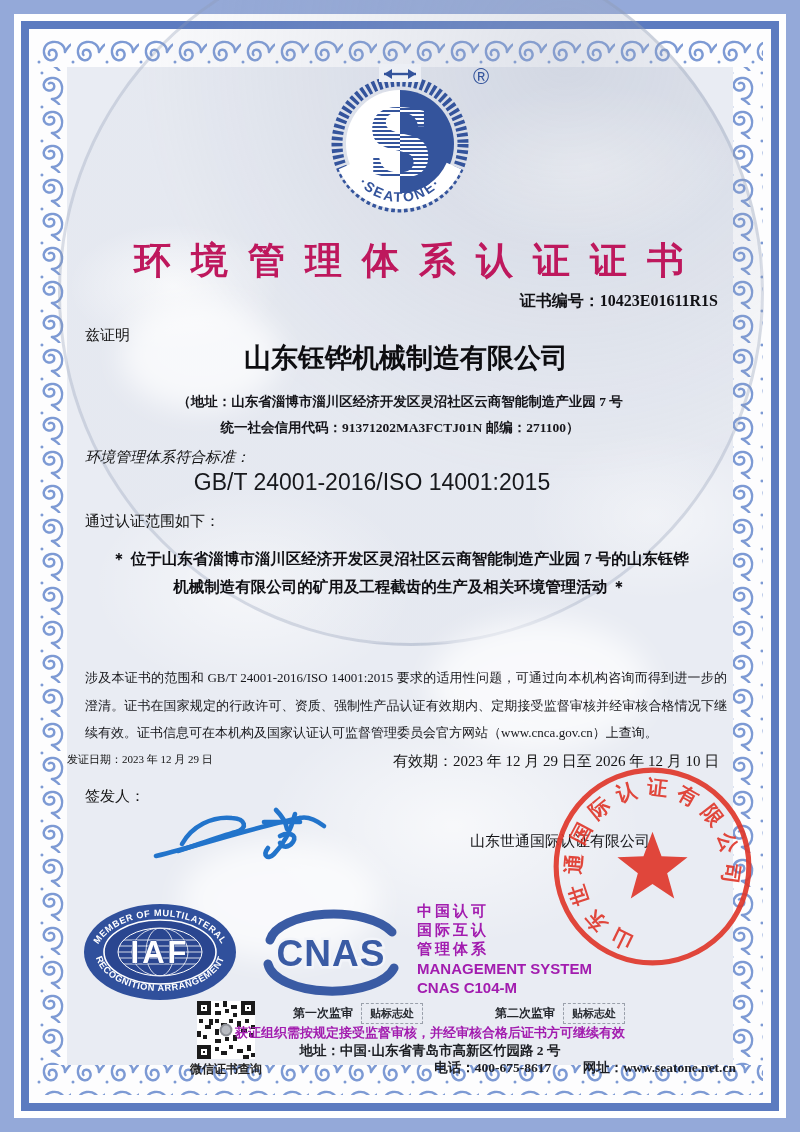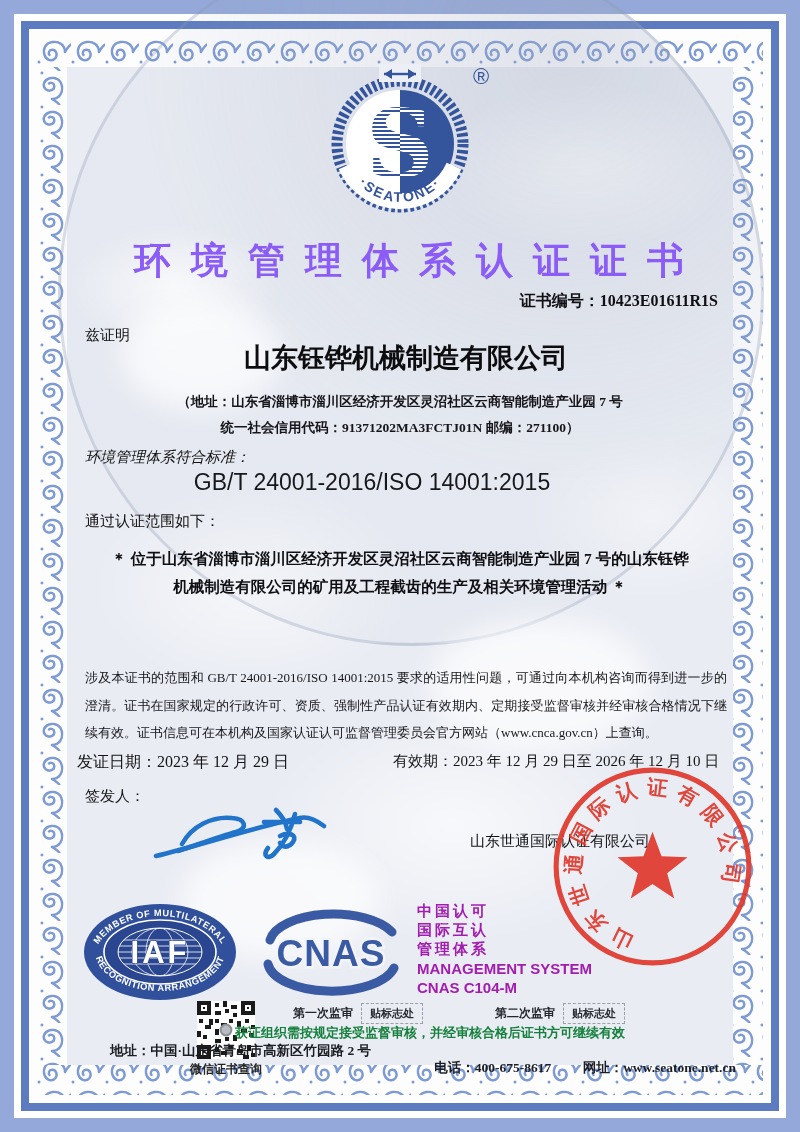--- a/index.html
+++ b/index.html
@@ -17,51 +17,51 @@
       radial-gradient(ellipse 270px 170px at 58% 76%,rgba(255,255,255,.65),rgba(255,255,255,0) 70%),
       radial-gradient(ellipse 180px 120px at 88% 45%,rgba(255,255,255,.5),rgba(255,255,255,0) 70%),
       linear-gradient(#e9ecf3,#e9ecf3);}
   .globe{position:absolute;left:58px;top:-60px;width:700px;height:700px;border-radius:50%;z-index:3;
       border:3px solid rgba(140,152,180,.30);
       background:radial-gradient(circle at 72% 16%,rgba(160,170,192,.30),rgba(160,170,192,.04) 55%);}
   .blob{position:absolute;border-radius:50%;background:rgba(255,255,255,.7);filter:blur(14px);z-index:3;}
   
   .z{z-index:5;}
   .title{left:18px;right:0;top:236px;text-align:center;font-size:37px;font-weight:bold;
-         letter-spacing:20px;text-indent:20px;color:#8b5cf6;
+         letter-spacing:20px;text-indent:20px;color:#be185d;
          font-family:"Liberation Sans","DejaVu Sans",sans-serif;}
   .certno{right:82px;top:291px;font-size:16px;font-weight:bold;color:#101014;}
   .certify{left:85px;top:326px;font-size:15px;}
   .company{left:0;right:0;top:340px;text-align:center;font-size:27px;font-weight:bold;color:#0d0d10;padding-left:12px;}
   .addr{left:0;right:0;top:389px;text-align:center;font-size:13.5px;font-weight:bold;line-height:26px;color:#15151a;}
   .lbl{font-size:15px;color:#111;}
   .stdlbl{left:85px;top:448px;font-style:italic;}
   .stdval{left:0;width:744px;top:469px;text-align:center;font-size:23px;color:#17181c;
           font-family:"Liberation Sans","DejaVu Sans",sans-serif;}
   .scopelbl{left:85px;top:512px;}
   .scope{left:0;right:0;top:545px;text-align:center;font-size:15.5px;font-weight:bold;line-height:28px;color:#101014;}
   .notes{left:85px;width:642px;top:664px;font-size:13px;line-height:27.5px;text-align:justify;color:#17171b;}
-  .issue{left:77px;top:752px;font-size:16px;}
+  .issue{left:67px;top:752px;font-size:11px;}
   .valid{left:393px;top:752px;font-size:15px;}
   .signer{left:85px;top:787px;font-size:15px;text-align:right;}
   .issuer{left:470px;top:832px;font-size:15px;color:#131316;}
   .sig{left:148px;top:796px;z-index:6;}
   .stamp{left:550px;top:764px;z-index:7;opacity:.92;}
   .iaf{left:82px;top:902px;}
   .cnas{left:256px;top:906px;}
   .cnastxt{left:417px;top:902px;font-family:"Liberation Sans","DejaVu Sans",sans-serif;}
   .cnastxt div{font-size:15px;font-weight:bold;line-height:19px;color:#a21caf;}
   .cnastxt .cn{letter-spacing:3px;font-family:"Liberation Serif","DejaVu Serif",serif;}
   .qr{left:197px;top:1001px;}
   .qrcap{left:182px;top:1061px;width:88px;text-align:center;font-size:12px;font-weight:bold;color:#222;}
   .auditrow{left:293px;top:1003px;display:flex;align-items:center;font-size:12px;font-weight:bold;color:#23262c;}
   .stickerbox{border:1px dashed #9aa0ab;padding:2px 8px;font-size:11px;font-weight:bold;color:#2a2d33;}
   .m8{margin-right:8px;} .m72{margin-right:72px;}
-  .fnote{left:110px;width:640px;top:1024px;text-align:center;font-size:13px;font-weight:bold;color:#15803d;}
-  .faddr{left:110px;width:640px;top:1042px;text-align:left;font-size:13.5px;font-weight:bold;color:#1c1e23;}
+  .fnote{left:110px;width:640px;top:1024px;text-align:center;font-size:13px;font-weight:bold;color:#a21caf;}
+  .faddr{left:110px;width:640px;top:1042px;text-align:center;font-size:13.5px;font-weight:bold;color:#1c1e23;}
   .fcontact{left:110px;width:640px;top:1059px;text-align:right;font-size:13.5px;font-weight:bold;color:#1c1e23;}
   .fcontact span{margin:0 14px;}
 </style>
 </head>
 <body>
 
 <div class="cert">
 
   <div class="paper"></div>
   <div class="globe"></div>

